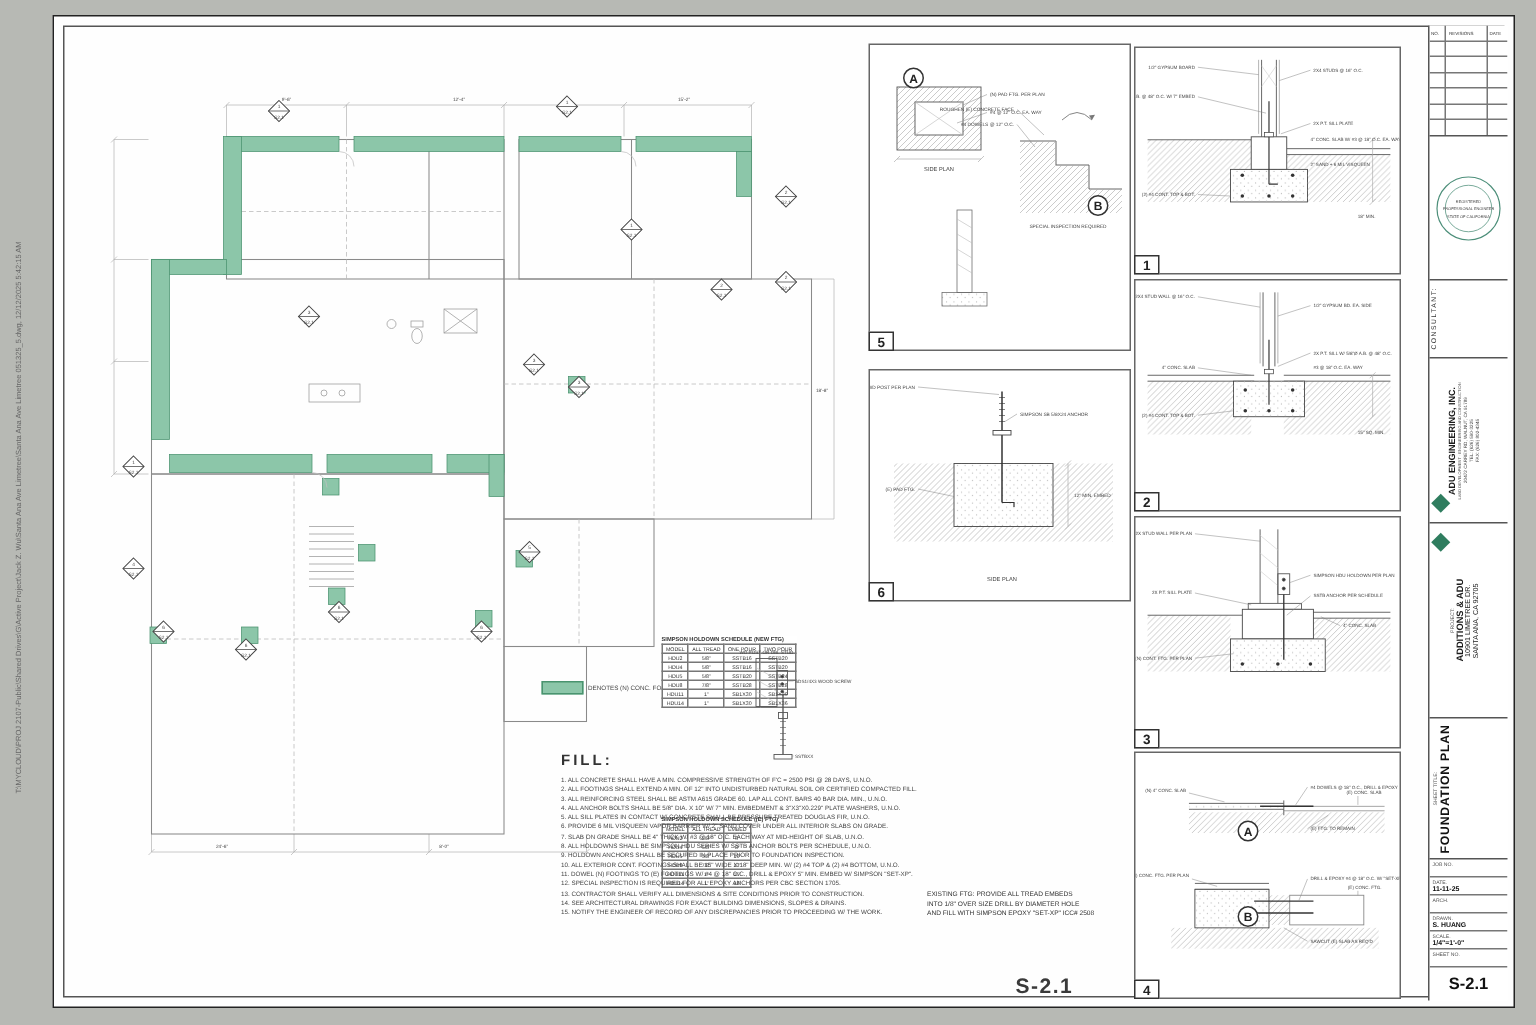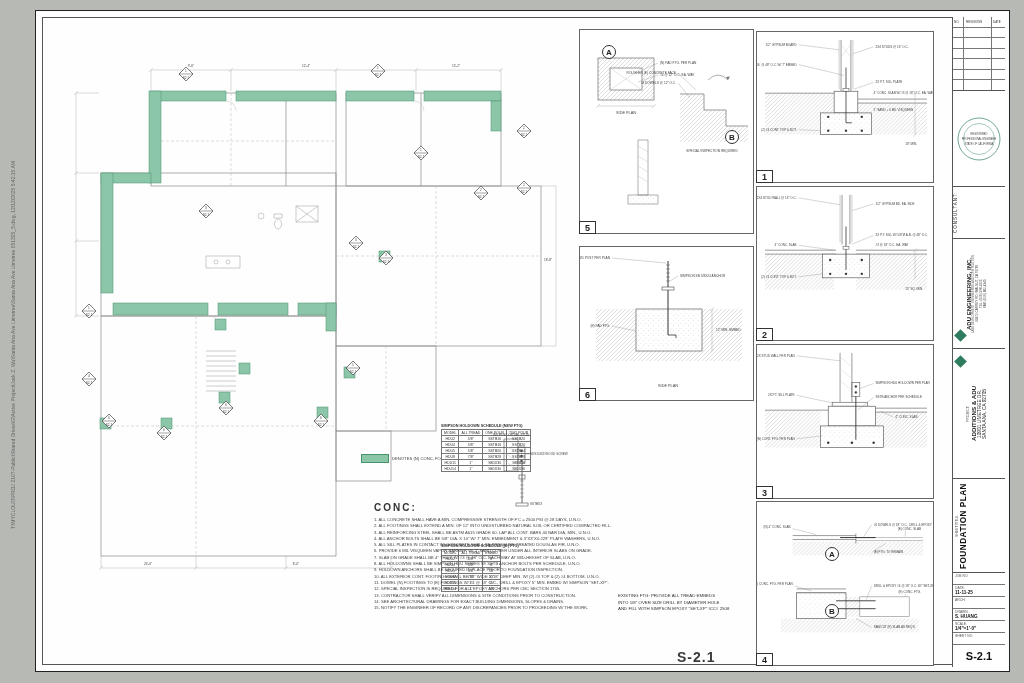--- a/index.html
+++ b/index.html
@@ -403,21 +403,21 @@
             </tr>
             <tr>
               <td>HDU14</td>
               <td>1"</td>
               <td>18"</td>
             </tr>
           </tbody>
       </table>
     </div>
 
-    <div class="note-heading" style="left:338px;top:491px;">CONC:</div>
+    <div class="note-heading" style="left:338px;top:491px;">FILL:</div>
     <div class="notes" style="left:338px;top:506px;width:270px;">
 
     <div class="note-line">1.  ALL CONCRETE SHALL HAVE A MIN. COMPRESSIVE STRENGTH OF F'C = 2500 PSI @ 28 DAYS, U.N.O.</div>
         <div class="note-line">2.  ALL FOOTINGS SHALL EXTEND A MIN. OF 12" INTO UNDISTURBED NATURAL SOIL OR CERTIFIED COMPACTED FILL.</div>
         <div class="note-line">3.  ALL REINFORCING STEEL SHALL BE ASTM A615 GRADE 60. LAP ALL CONT. BARS 40 BAR DIA. MIN., U.N.O.</div>
         <div class="note-line">4.  ALL ANCHOR BOLTS SHALL BE 5/8" DIA. X 10" W/ 7" MIN. EMBEDMENT &amp; 3"X3"X0.229" PLATE WASHERS, U.N.O.</div>
         <div class="note-line">5.  ALL SILL PLATES IN CONTACT W/ CONCRETE SHALL BE PRESSURE TREATED DOUGLAS FIR, U.N.O.</div>
         <div class="note-line">6.  PROVIDE 6 MIL VISQUEEN VAPOR BARRIER W/ 2" SAND COVER UNDER ALL INTERIOR SLABS ON GRADE.</div>
         <div class="note-line">7.  SLAB ON GRADE SHALL BE 4" THICK W/ #3 @ 18" O.C. EACH WAY AT MID-HEIGHT OF SLAB, U.N.O.</div>
         <div class="note-line">8.  ALL HOLDOWNS SHALL BE SIMPSON HDU SERIES W/ SSTB ANCHOR BOLTS PER SCHEDULE, U.N.O.</div>

